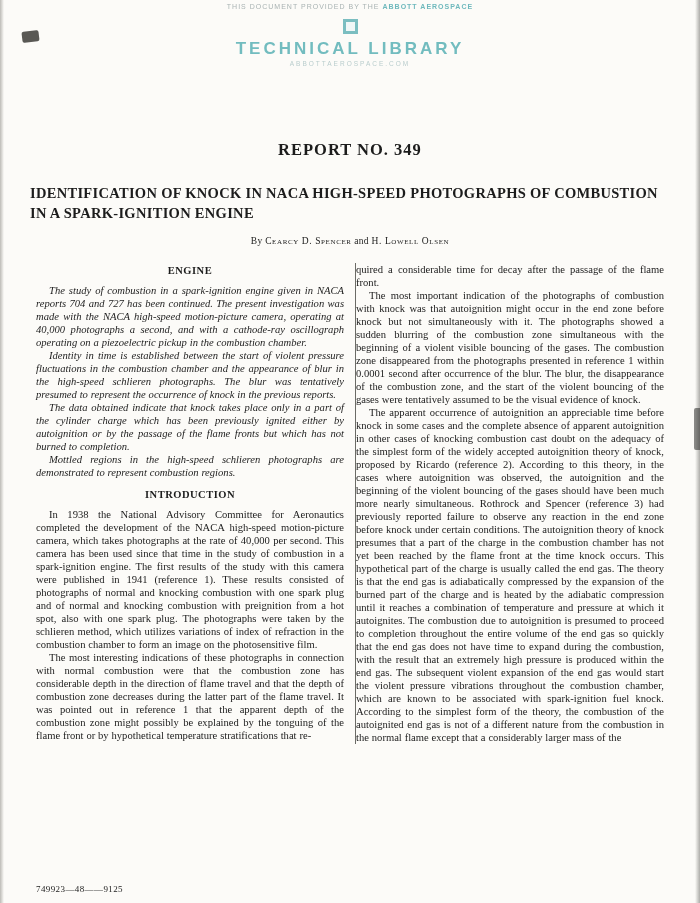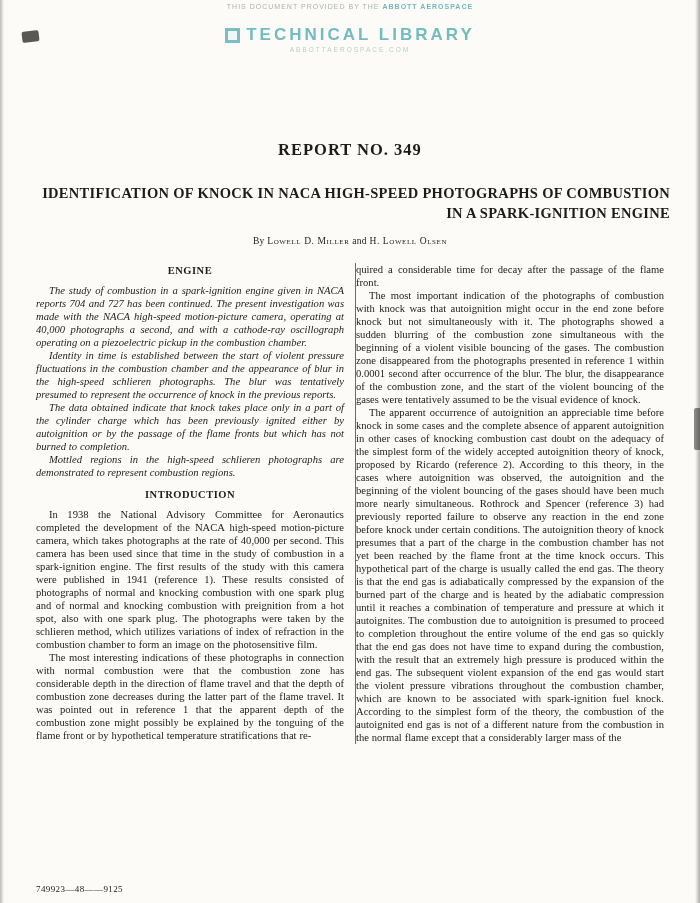--- a/index.html
+++ b/index.html
@@ -17,29 +17,29 @@
   
   .edge-left  { position:absolute; left:0; top:0; width:4px; height:100%; background:linear-gradient(to right, rgba(70,68,60,0.35), rgba(0,0,0,0)); pointer-events:none; }
   .edge-right { position:absolute; right:0; top:0; width:5px; height:100%; background:linear-gradient(to left, rgba(55,55,50,0.40), rgba(0,0,0,0)); pointer-events:none; }
   .corner-smudge { position:absolute; left:22px; top:31px; width:17px; height:11px; background:#3c3b37; opacity:.85; border-radius:2px; transform:rotate(-7deg); }
   .right-blip { position:absolute; right:0px; top:408px; width:6px; height:42px; background:#2c2c2a; opacity:.55; border-radius:2px 0 0 2px; }
 
   
   .watermark { position:absolute; top:3px; left:0; width:100%; text-align:center; line-height:1.1; }
   .wm-provided { font-family:"Liberation Sans", sans-serif; font-size:7px; letter-spacing:1px; color:#a9b3b3; text-transform:uppercase; }
   .wm-provided .wm-teal { color:#6fb9bd; font-weight:bold; }
-  .wm-main { display:flex; align-items:center; justify-content:center; gap:6px; margin-top:15px; }
+  .wm-main { display:flex; align-items:center; justify-content:center; gap:6px; margin-top:8px;flex-direction:column; }
   .wm-logo { display:inline-block; width:15px; height:15px; background:#65b4b8; position:relative; opacity:.85; }
   .wm-logo::after { content:""; position:absolute; left:3px; top:3px; width:9px; height:9px; background:#eef7f7; }
   .wm-title { font-family:"Liberation Sans", sans-serif; font-size:17px; font-weight:bold; letter-spacing:3px; color:#72bcbf; }
   .wm-url { font-family:"Liberation Sans", sans-serif; font-size:6.5px; letter-spacing:2px; color:#b9cdcd; margin-top:2px; }
 
   
   .report-no { margin-top:140px; text-align:center; font-size:16.5px; font-weight:bold; letter-spacing:1px; }
-  .title { margin:24px 30px 0; text-align:right; font-size:14.5px; font-weight:bold; letter-spacing:0.3px; line-height:1.35; }
+  .title { margin:24px 30px 0; text-align:left; font-size:14.5px; font-weight:bold; letter-spacing:0.3px; line-height:1.35; }
   .byline { margin-top:13px; text-align:center; font-size:9.5px; letter-spacing:0.3px; }
   .byline .sc { font-variant: small-caps; letter-spacing:0.6px; }
 
   
   .columns { display:flex; margin:17px 36px 0; align-items:stretch; }
   .col { flex:1 1 0; min-width:0; }
   .col-left  { padding-right:11px; }
   .col-right { border-left:1px solid #6b6b66; }
 
   .sect { text-align:center; font-weight:bold; font-size:10.5px; letter-spacing:0.5px; margin:2px 0 8px; }
@@ -76,21 +76,21 @@
 
   <div class="report-no">REPORT NO. 349</div>
 
   <div class="title">
     <span>IDENTIFICATION OF KNOCK IN NACA HIGH-SPEED PHOTOGRAPHS OF COMBUSTION</span><br>
     <span>IN A SPARK-IGNITION ENGINE</span>
   </div>
 
   <div class="byline">
     <span>By</span>
-    <span class="sc">Lowell D. Miller</span>
+    <span class="sc">Cearcy D. Spencer</span>
     <span>and</span>
     <span class="sc">H. Lowell Olsen</span>
   </div>
 
   <div class="columns">
 
     <div class="col col-left">
       <h3 class="sect">ENGINE</h3>
       <p class="para italic">The study of combustion in a spark-ignition engine given in NACA reports 704 and 727 has been continued.  The present investigation was made with the NACA high-speed motion-picture camera, operating at 40,000 photographs a second, and with a cathode-ray oscillograph operating on a piezoelectric pickup in the combustion chamber.</p>
       <p class="para italic">Identity in time is established between the start of violent pressure fluctuations in the combustion chamber and the appearance of blur in the high-speed schlieren photographs.  The blur was tentatively presumed to represent the occurrence of knock in the previous reports.</p>

